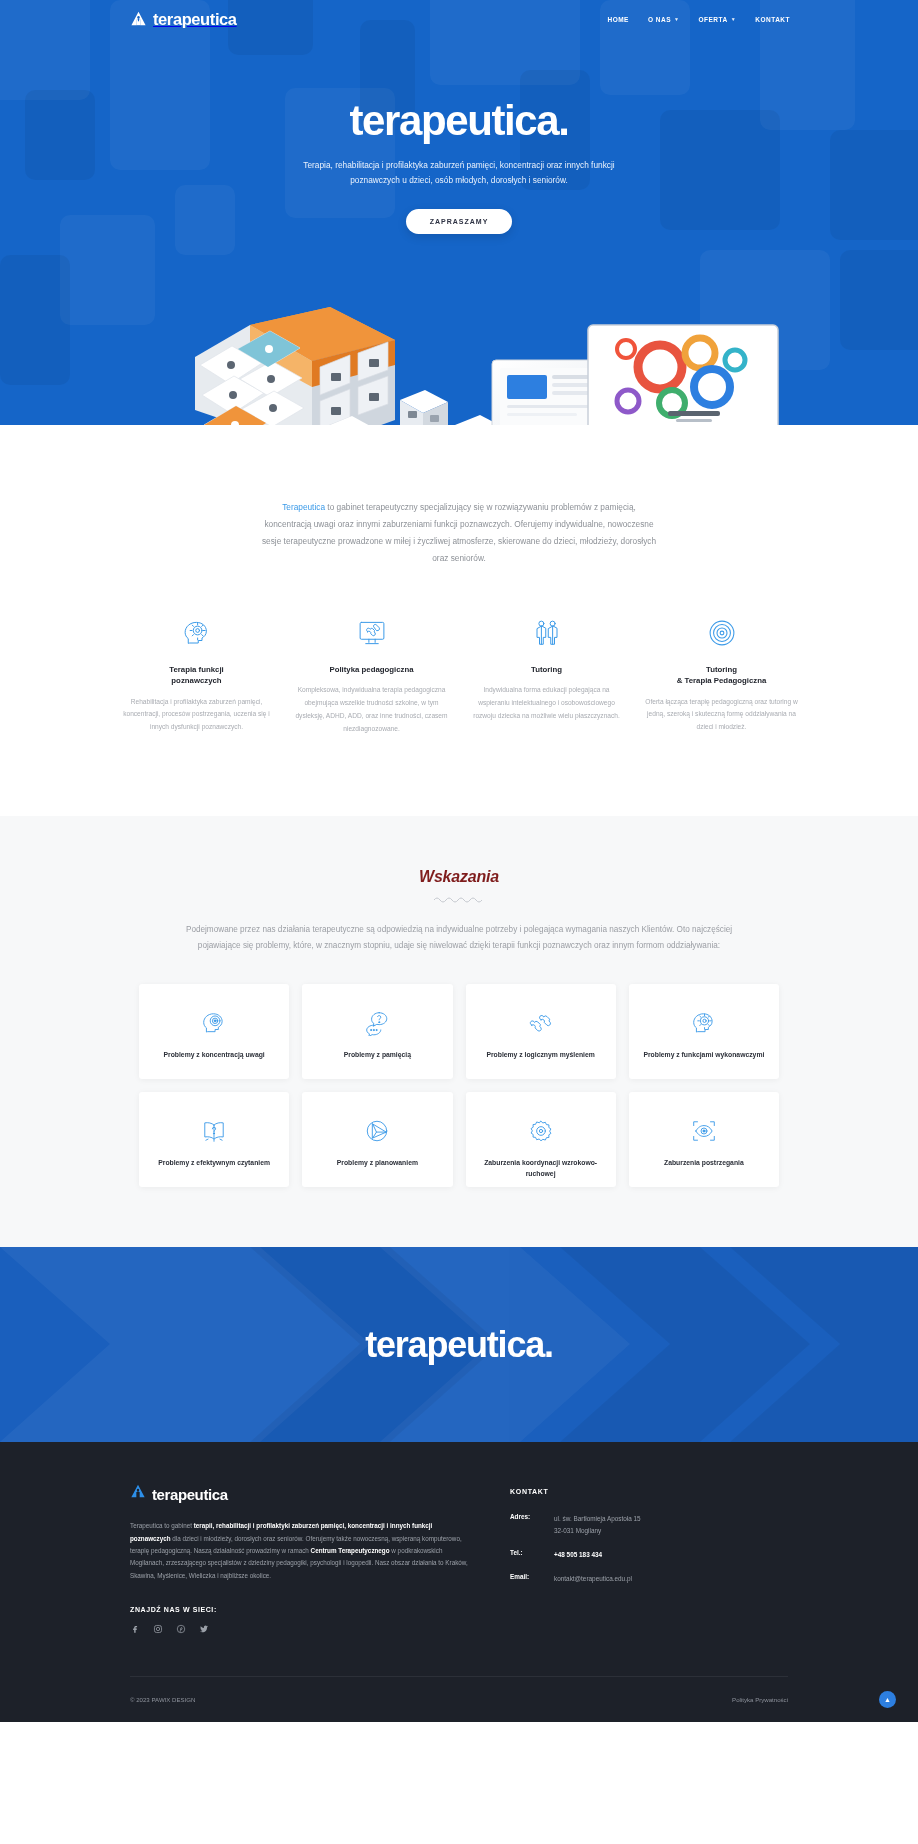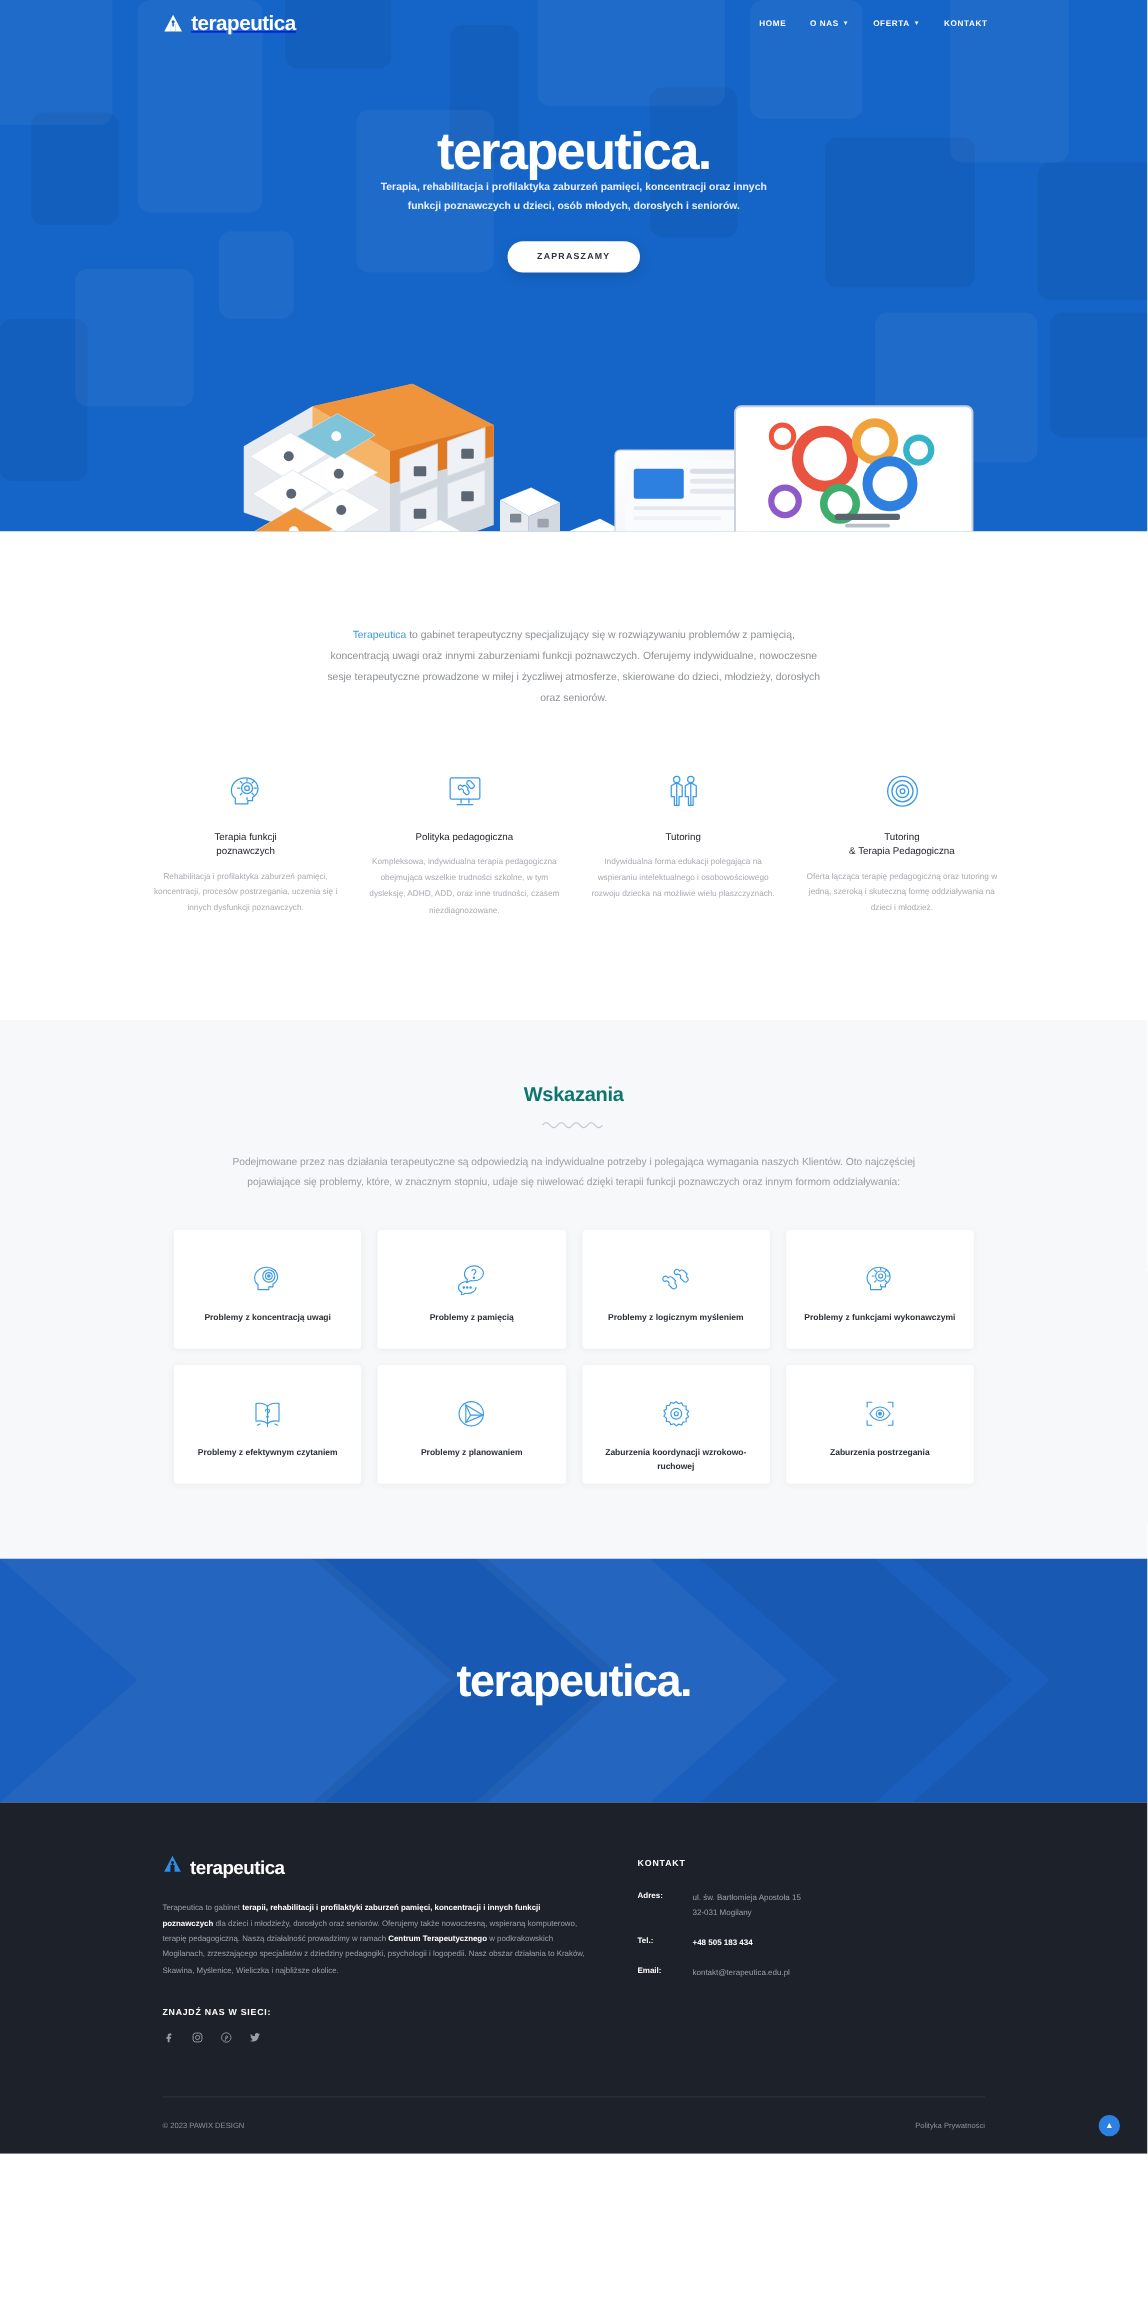--- a/index.html
+++ b/index.html
@@ -71,26 +71,25 @@
     padding-top:62px;
   }
   .hero-title {
     color:#fff;
     font-size:42px;
     font-weight:800;
     letter-spacing:-1.4px;
     line-height:1;
   }
   .hero-sub {
-    margin:0 auto 0;
+    margin:16px auto 0;
     width:320px;
     color:#eaf2fd;
     font-size:8.3px;
     line-height:1.85;
-    font-weight:bold;
   }
   .hero-btn {
     display:inline-block;
     margin-top:20px;
     background:#fff;
     color:#2d3142;
     border:none;
     border-radius:30px;
     padding:9px 24px;
     font-size:7px;
@@ -129,42 +128,43 @@
     display:flex;
     justify-content:center;
     gap:0;
     padding:48px 100px 80px;
   }
   .svc { width:175px; text-align:center; padding:0 10px; }
   .svc-icon { height:36px; display:flex; align-items:center; justify-content:center; }
   .svc-title {
     margin-top:13px;
     font-size:7.8px;
-    font-weight:400;
+    font-weight:700;
     color:#23262e;
     line-height:1.45;
   }
   .svc-desc {
     margin-top:9px;
     font-size:6.6px;
     line-height:1.95;
     color:#a9acb2;
   }
 
   
   .wskazania {
     background:#f7f8f9;
     padding:52px 0 60px;
     text-align:center;
   }
   .wsk-title {
     font-size:16px;
     font-weight:700;
-    color:#0f766e;
+    color:#7f1d1d;
     letter-spacing:-0.2px;
+    font-style:italic;
   }
   .squiggle { margin:10px auto 0; display:block; }
   .wsk-sub {
     margin:18px auto 0;
     width:560px;
     font-size:8.2px;
     line-height:2.0;
     color:#9b9ea4;
   }
   .cards {

